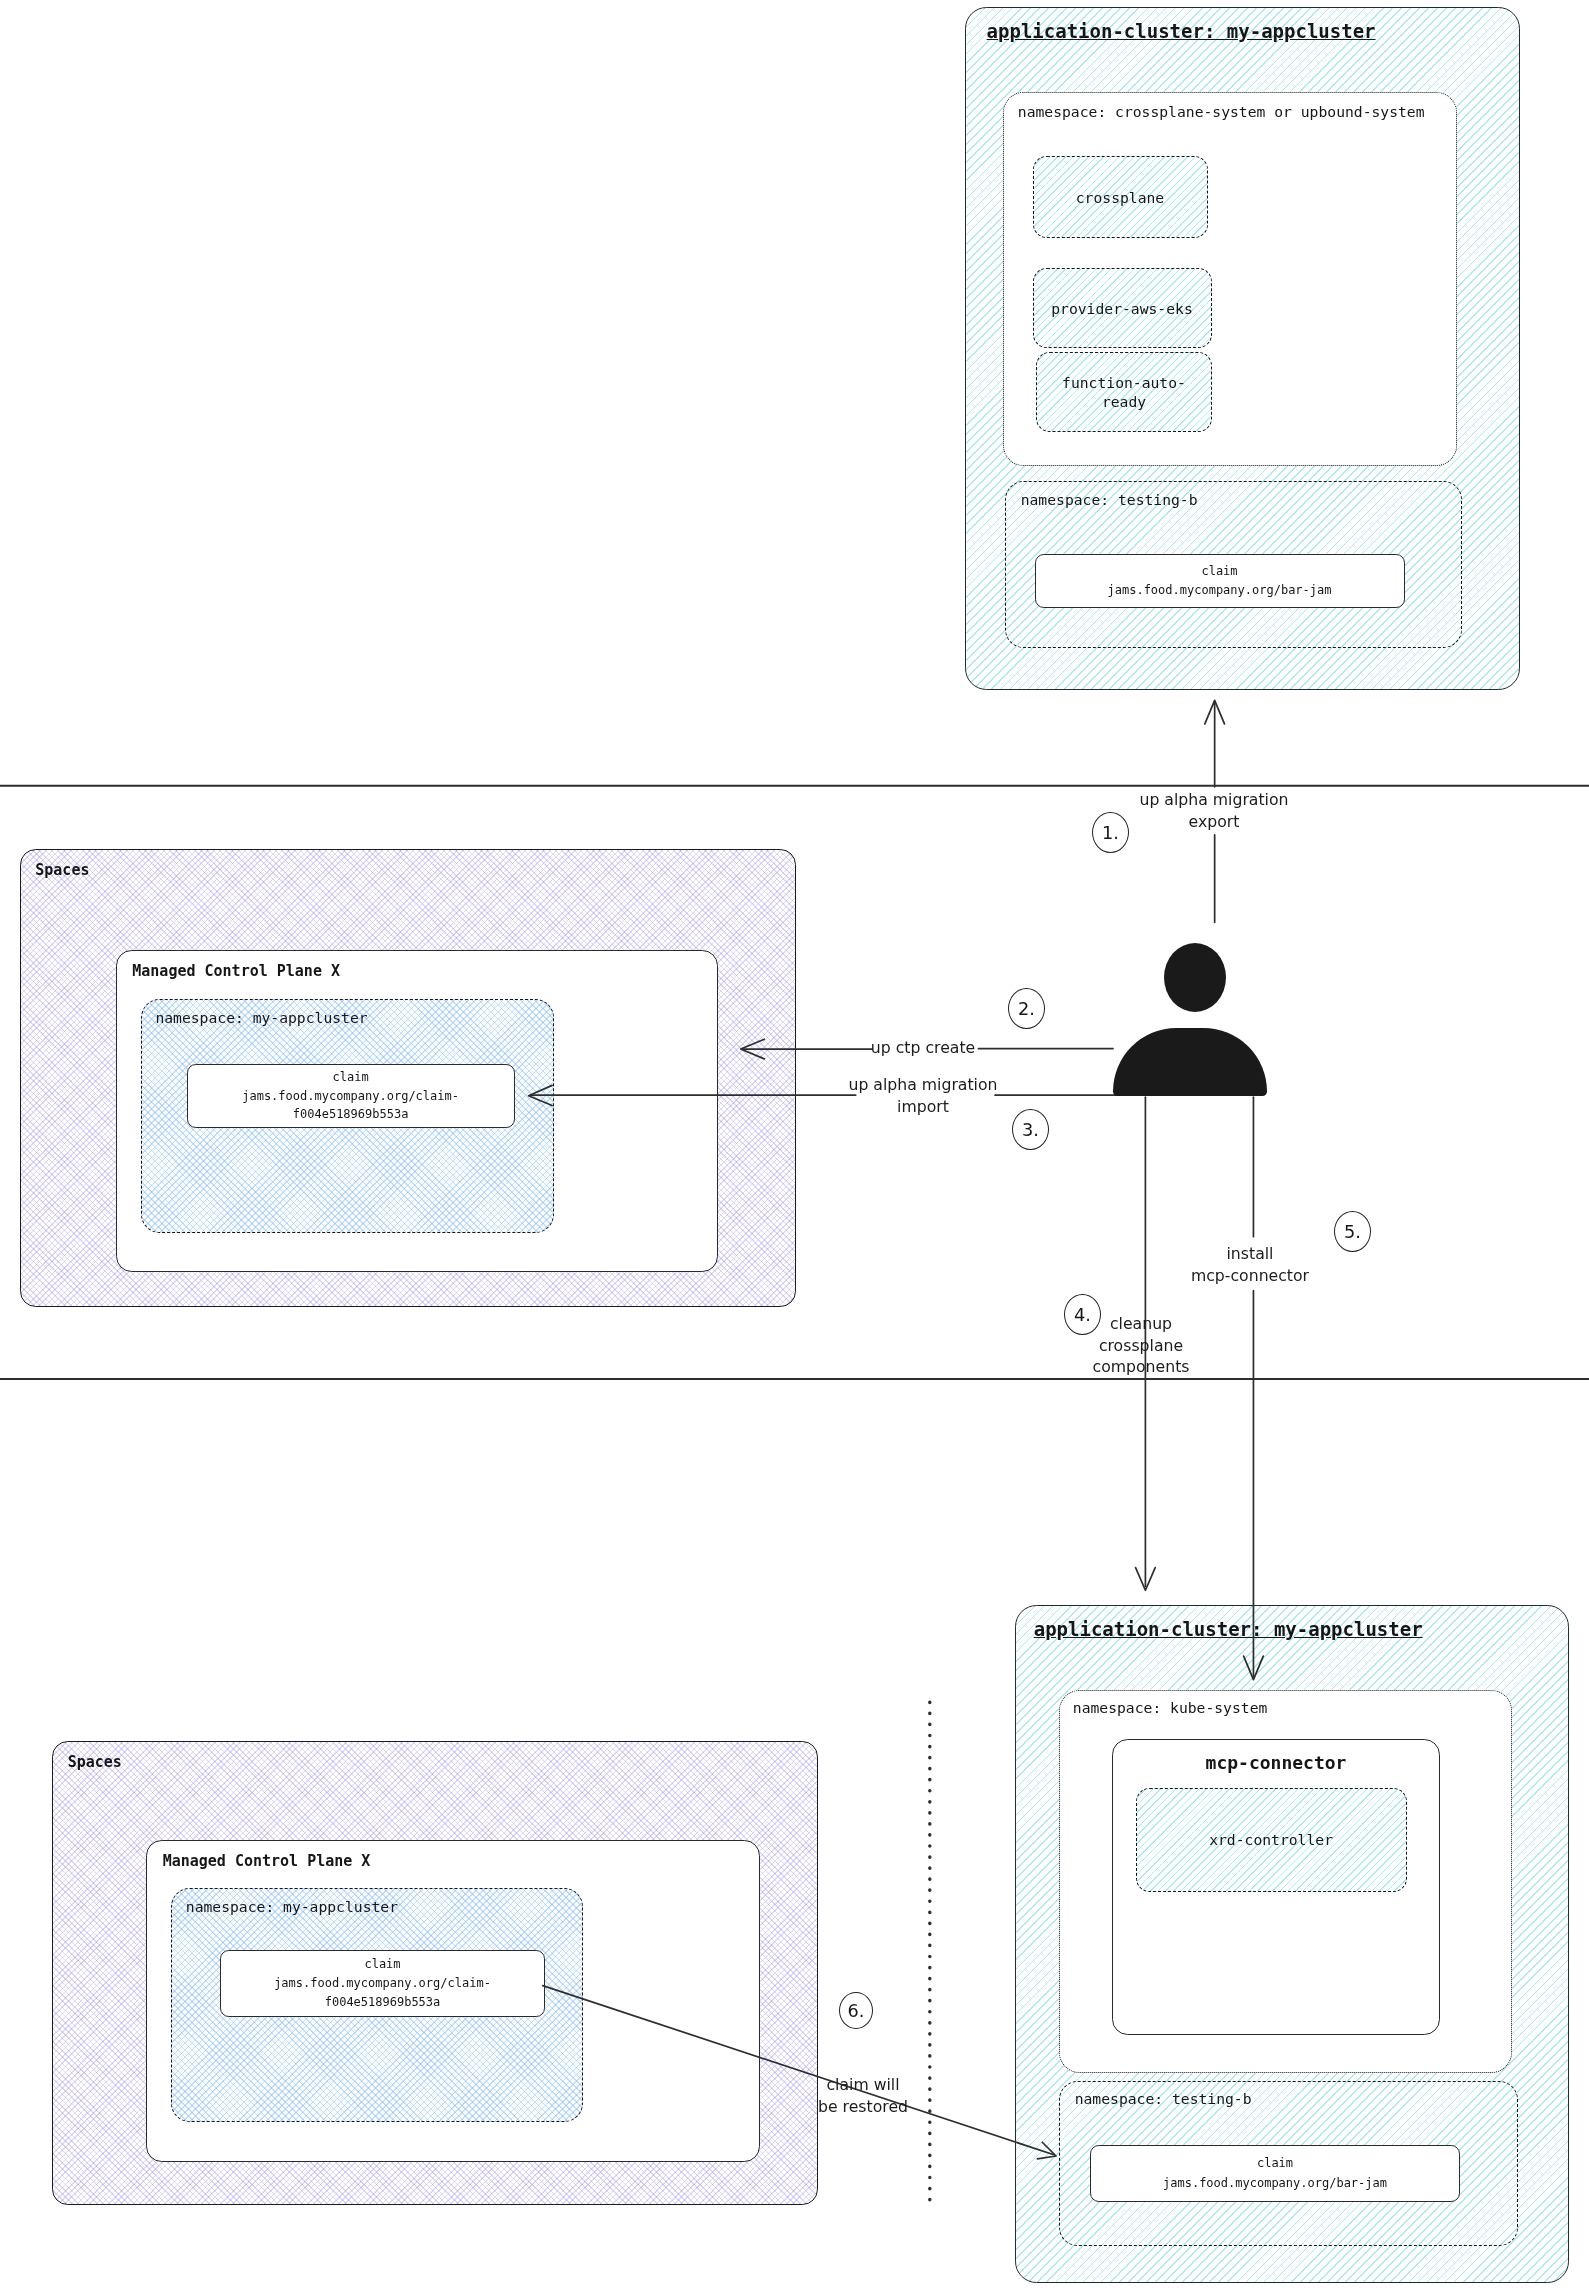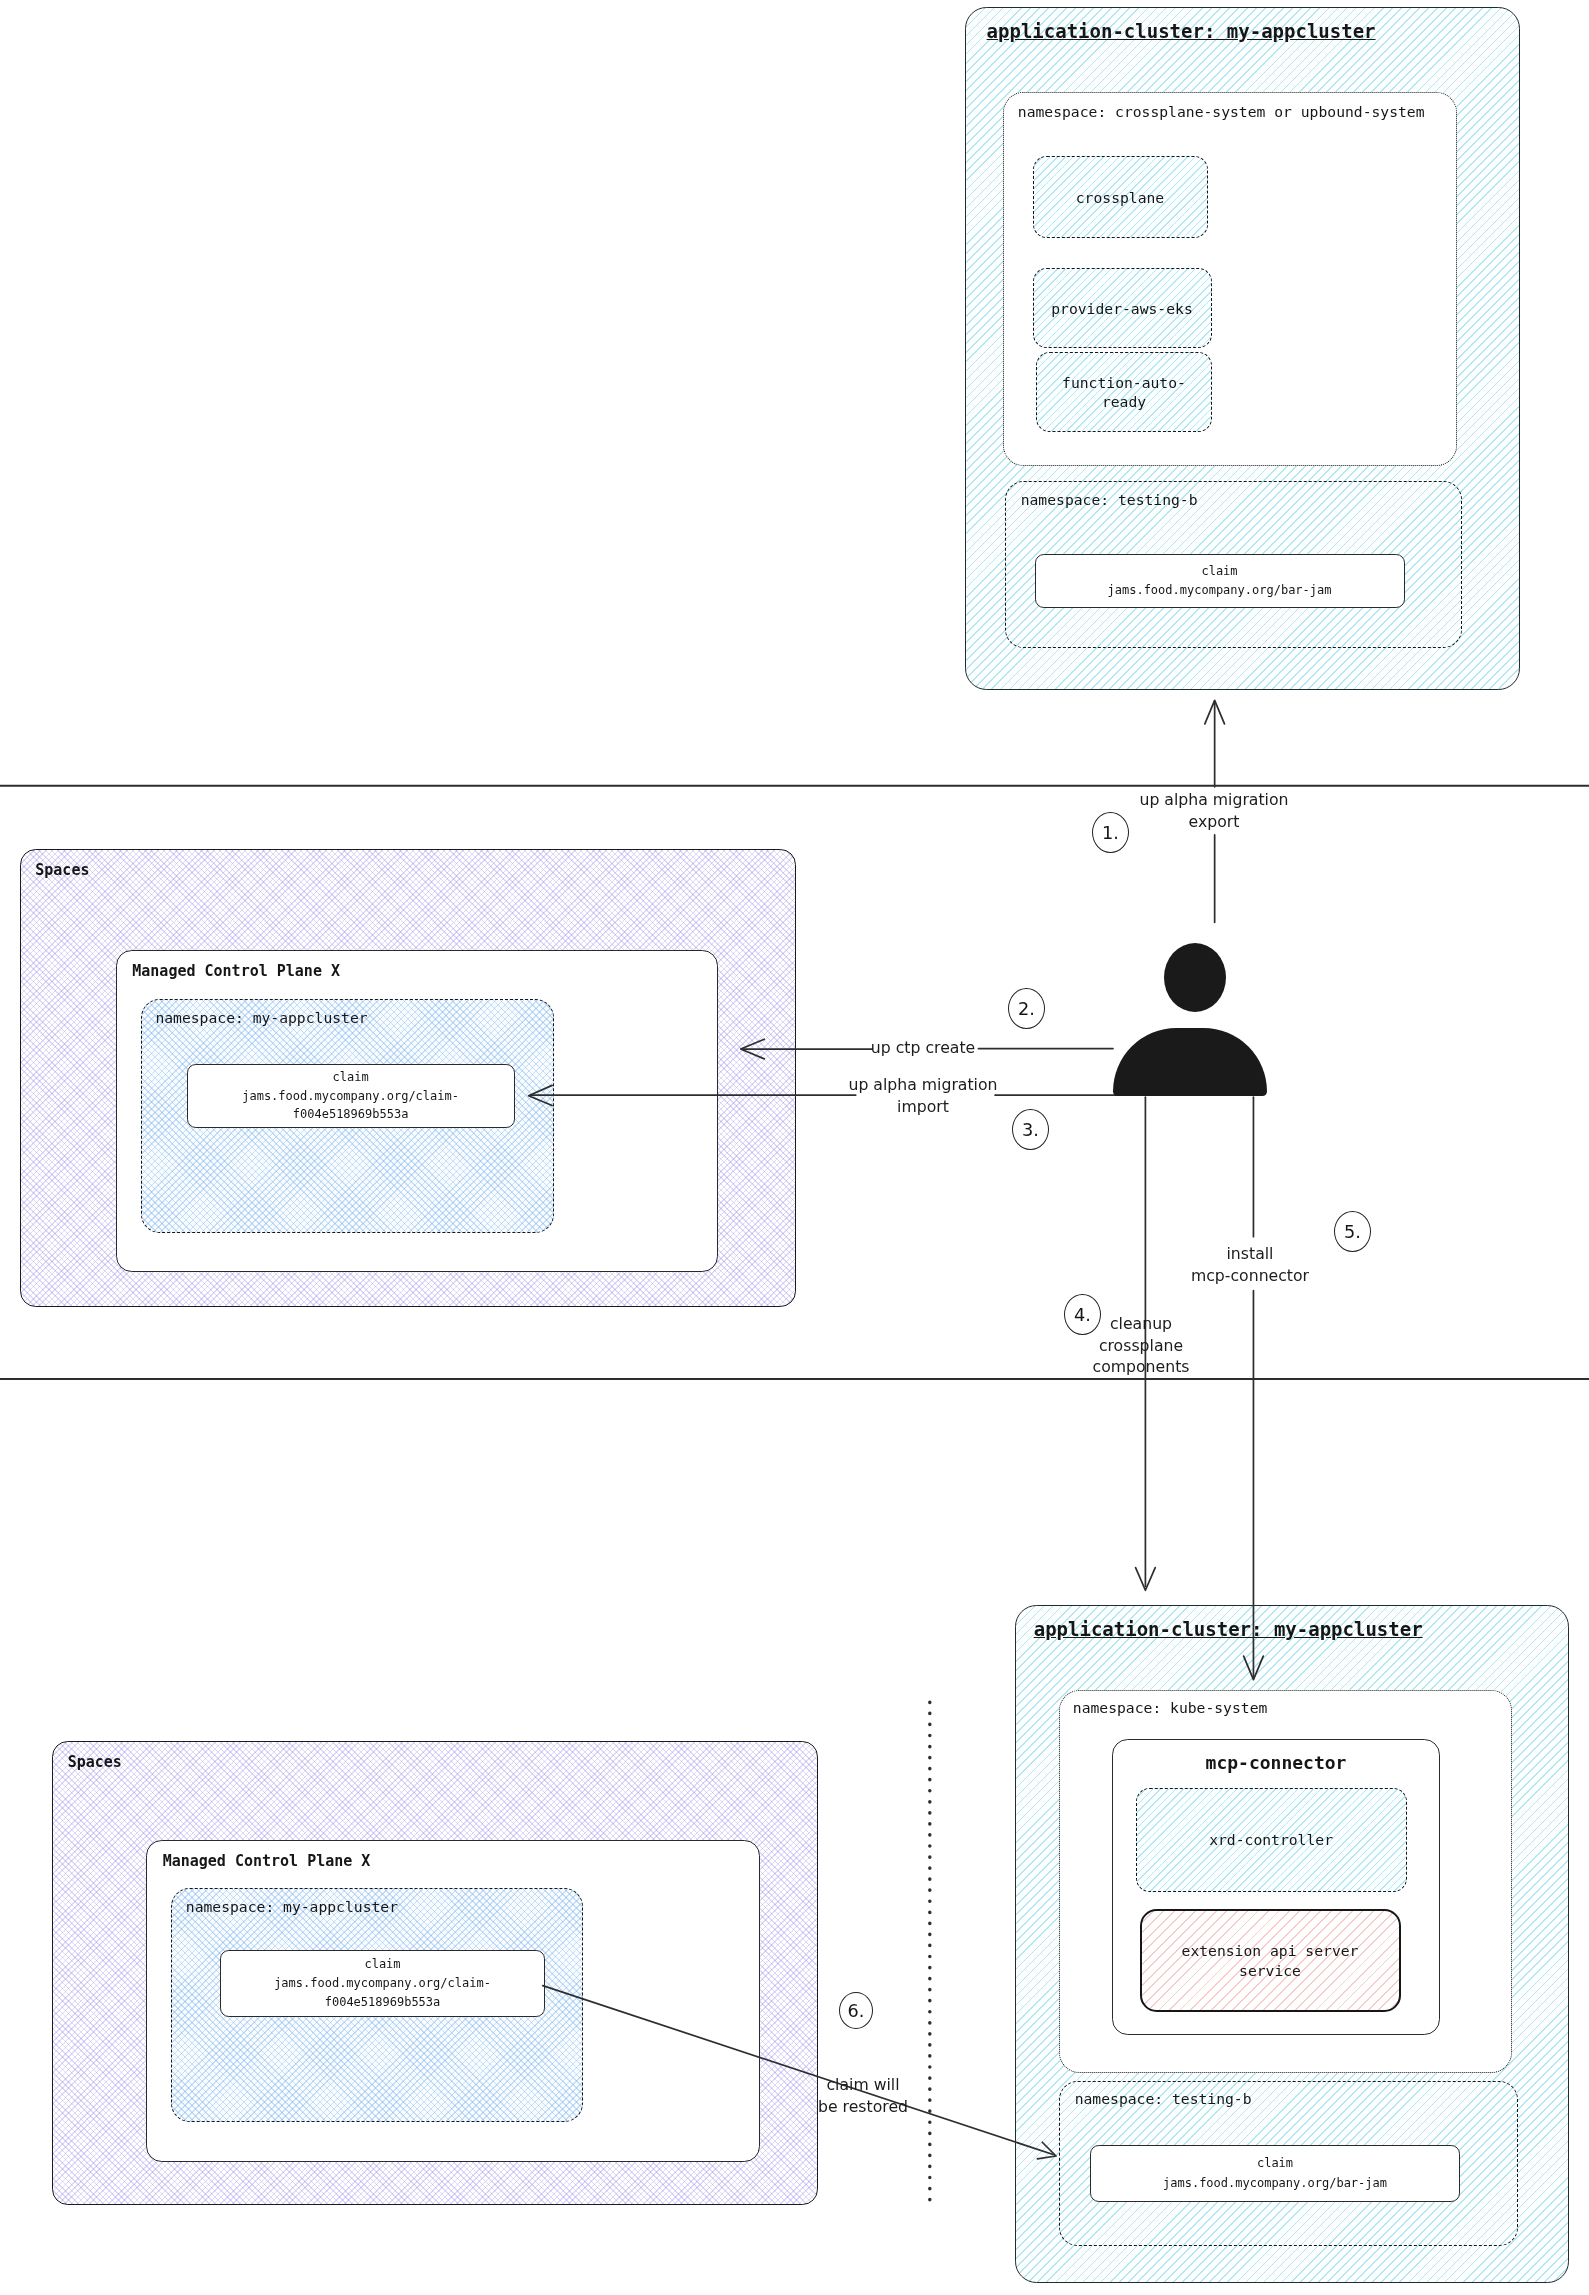--- a/index.html
+++ b/index.html
@@ -120,24 +120,20 @@
   <div class="abs dottedbox" style="left:43px;top:84px;width:453px;height:383px;">
     <div class="abs mono ns-title" style="left:12.8px;top:7.9px;white-space:nowrap;">namespace: kube-system</div>
 
     <div class="abs whitebox" style="left:52px;top:48px;width:328px;height:296px;">
       <div class="abs mono" style="left:0;top:11.8px;width:100%;text-align:center;font-size:18px;font-weight:bold;">mcp-connector</div>
 
       <div class="abs mono compbox hatch-blue-dense" style="left:22.6px;top:48px;width:271px;height:104px;">
         <span>xrd-controller</span>
       </div>
 
-      <div class="abs mono hatch-pink" style="left:26.5px;top:169px;width:261px;height:103px;border:2.5px solid #151515;border-radius:16.7px;display:flex;flex-direction:column;align-items:center;justify-content:center;font-size:14.7px;line-height:19.6px;text-align:center;">
-        <span>extension api server</span>
-        <span>service</span>
-      </div>
     </div>
   </div>
 
   <div class="abs dashedbox" style="left:43px;top:475px;width:459px;height:165px;">
     <div class="abs mono ns-title" style="left:14.7px;top:7.9px;white-space:nowrap;">namespace: testing-b</div>
     <div class="abs mono claimbox" style="left:30px;top:63px;width:370px;height:57px;">
       <span>claim</span>
       <span>jams.food.mycompany.org/bar-jam</span>
     </div>
   </div>

